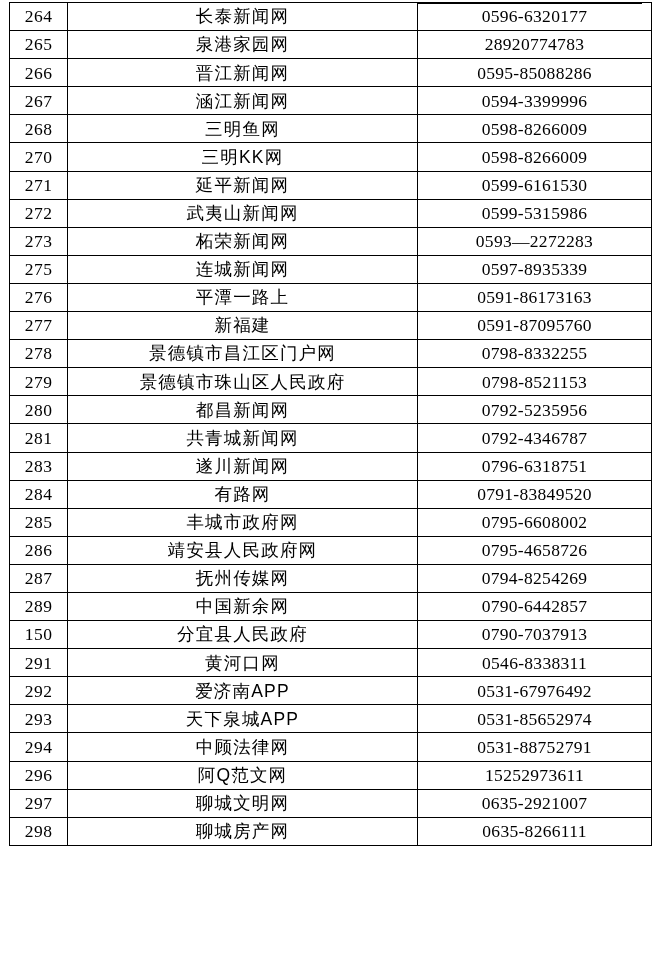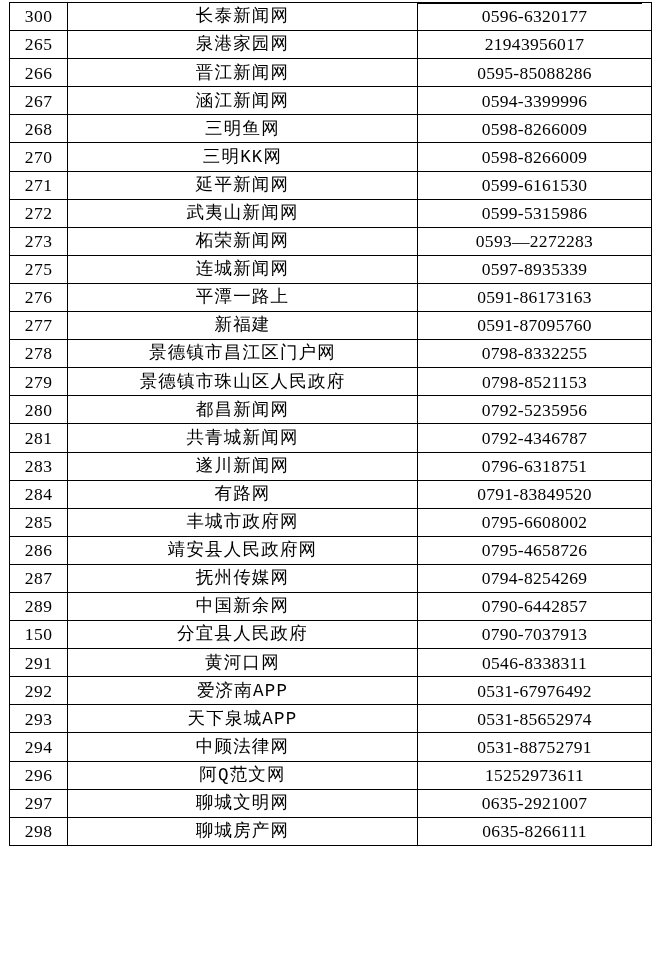--- a/index.html
+++ b/index.html
@@ -40,21 +40,21 @@
     text-align: center;
     vertical-align: middle;
     white-space: nowrap;
     overflow: hidden;
   }
   td.idx {
     font-family: "Liberation Serif", "DejaVu Serif", serif;
     letter-spacing: 0.5px;
   }
   td.name {
-    font-family: Liberation Mono, monospace;
+    font-family: Liberation Sans, sans-serif;
     font-size: 16.5px;
     letter-spacing: 1.2px;
   }
   td.phone {
     font-family: "Liberation Serif", "DejaVu Serif", serif;
     font-size: 17.5px;
     letter-spacing: 0.3px;
   }
   
   .top-stub {
@@ -72,28 +72,28 @@
 <div id="sheet">
   <div class="top-stub"></div>
   <table class="listing">
     <colgroup>
       <col class="c-idx">
       <col class="c-name">
       <col class="c-phone">
     </colgroup>
     <tbody>
         <tr>
-          <td class="idx">300</td>
+          <td class="idx">264</td>
           <td class="name">长泰新闻网</td>
           <td class="phone">0596-6320177</td>
         </tr>
         <tr>
           <td class="idx">265</td>
           <td class="name">泉港家园网</td>
-          <td class="phone">21943956017</td>
+          <td class="phone">28920774783</td>
         </tr>
         <tr>
           <td class="idx">266</td>
           <td class="name">晋江新闻网</td>
           <td class="phone">0595-85088286</td>
         </tr>
         <tr>
           <td class="idx">267</td>
           <td class="name">涵江新闻网</td>
           <td class="phone">0594-3399996</td>

